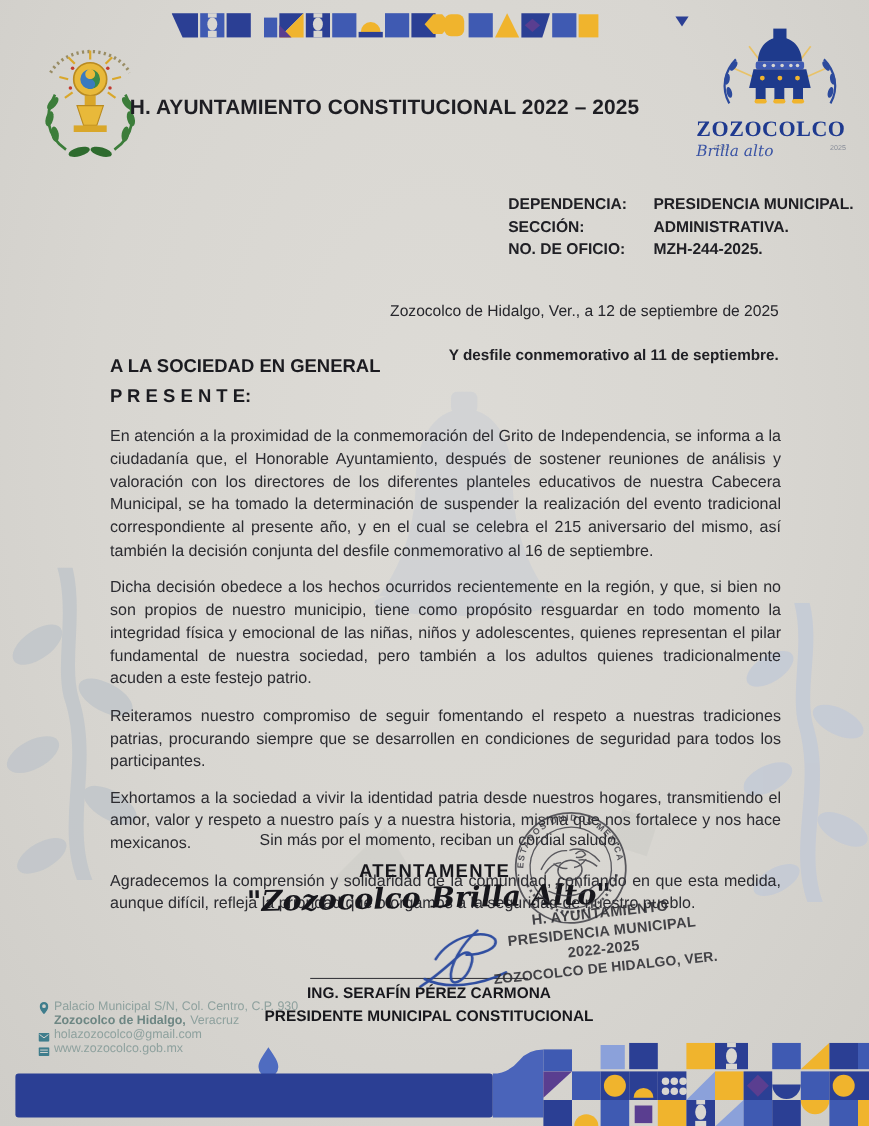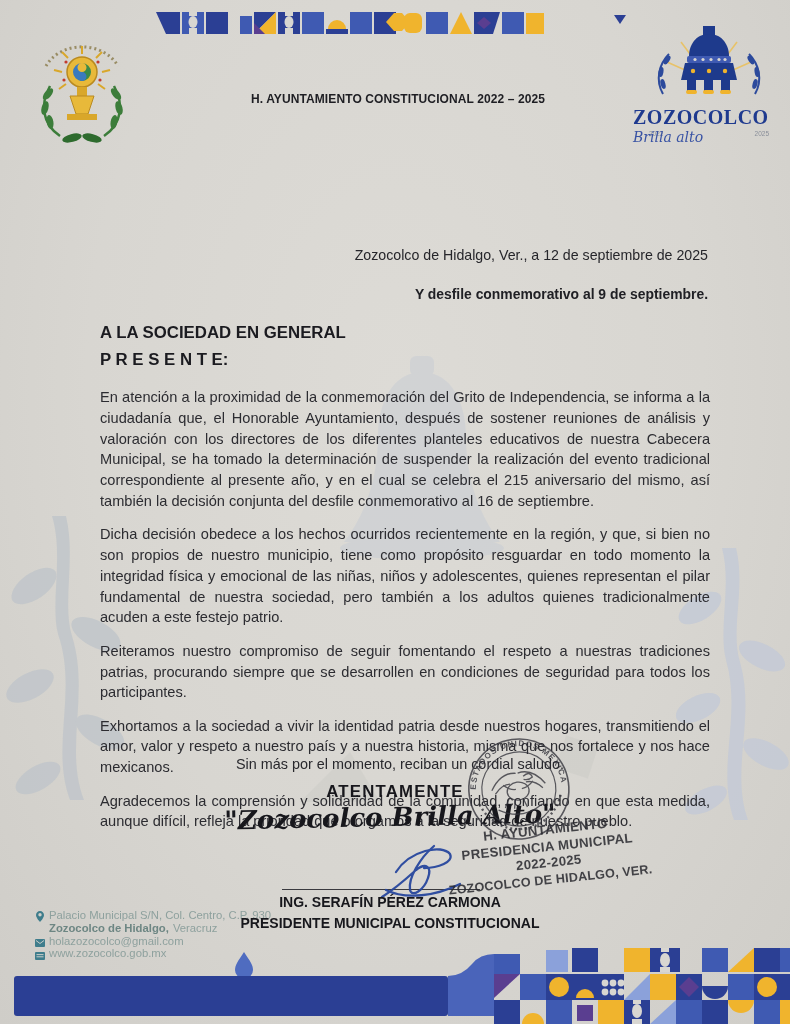--- a/index.html
+++ b/index.html
@@ -4,28 +4,28 @@
 <style>
   html,body{margin:0;padding:0;background:#b9b7b2;}
   .page{
     position:relative;width:790px;height:1024px;overflow:hidden;
     background:radial-gradient(ellipse at 50% 38%, #dddbd6 0%, #d8d6d1 55%, #cfcdc8 100%);
     font-family:"Liberation Sans",sans-serif;color:#2b2b30;
   }
   .abs{position:absolute;}
   .z0{z-index:0}.z1{z-index:1}.z2{z-index:2}.z3{z-index:3}.z5{z-index:5}
 
-  .doc-title{left:118px;top:87px;width:560px;text-align:center;
-    font-size:12px;font-weight:700;line-height:24px;color:#1e1e23;letter-spacing:.1px;}
+  .doc-title{left:118px;top:87px;width:560px;text-align:left;
+    font-size:19px;font-weight:700;line-height:24px;color:#1e1e23;letter-spacing:.1px;}
 
   .meta{left:462px;top:176px;}
   .meta-row{display:flex;font-size:14.2px;font-weight:700;line-height:20.5px;color:#202025;}
   .meta-label{width:132px;}
 
-  .rightblock{left:298px;width:410px;text-align:right;line-height:19px;}
+  .rightblock{left:298px;width:410px;text-align:right;line-height:19px;margin-top:28px;}
   .dateline{top:246px;font-size:14.2px;color:#26262b;}
   .subject1{top:266px;font-size:13.9px;font-weight:700;color:#202025;}
   .subject2{top:285px;font-size:13.9px;font-weight:700;color:#202025;}
 
   .recipient1{left:100px;top:323px;font-size:16.8px;font-weight:700;color:#1b1b20;}
   .recipient2{left:100px;top:350px;font-size:16.8px;font-weight:700;color:#1b1b20;}
 
   .bodytext{left:100px;top:387px;width:610px;}
   .bodytext p{margin:0 0 12.5px 0;font-size:14.6px;line-height:20.8px;text-align:justify;color:#2c2c31;}
 
@@ -234,23 +234,37 @@
       <span>2022</span>
       <span>2025</span>
     </div>
     <div class="logo-tagline">Brilla alto</div>
   </div>
 
   <div class="abs z2 doc-title">
     <div>H. AYUNTAMIENTO CONSTITUCIONAL 2022 – 2025</div>
   </div>
 
+  <div class="abs z2 meta">
+    <div class="meta-row">
+      <span class="meta-label">DEPENDENCIA:</span>
+      <span class="meta-value">PRESIDENCIA MUNICIPAL.</span>
+    </div>
+    <div class="meta-row">
+      <span class="meta-label">SECCIÓN:</span>
+      <span class="meta-value">ADMINISTRATIVA.</span>
+    </div>
+    <div class="meta-row">
+      <span class="meta-label">NO. DE OFICIO:</span>
+      <span class="meta-value">MZH-244-2025.</span>
+    </div>
+  </div>
 
   <div class="abs z2 rightblock dateline">Zozocolco de Hidalgo, Ver., a 12 de septiembre de 2025</div>
-  <div class="abs z2 rightblock subject2">Y desfile conmemorativo al 9 de septiembre.</div>
+  <div class="abs z2 rightblock subject2">Y desfile conmemorativo al 11 de septiembre.</div>
 
   <div class="abs z2 recipient1">A LA SOCIEDAD EN GENERAL</div>
   <div class="abs z2 recipient2">P R E S E N T E:</div>
 
   <div class="abs z2 bodytext">
     <p>En atención a la proximidad de la conmemoración del Grito de Independencia, se informa a la ciudadanía que, el Honorable Ayuntamiento, después de sostener reuniones de análisis y valoración con los directores de los diferentes planteles educativos de nuestra Cabecera Municipal, se ha tomado la determinación de suspender la realización del evento tradicional correspondiente al presente año, y en el cual se celebra el 215 aniversario del mismo, así también la decisión conjunta del desfile conmemorativo al 16 de septiembre.</p>
     <p>Dicha decisión obedece a los hechos ocurridos recientemente en la región, y que, si bien no son propios de nuestro municipio, tiene como propósito resguardar en todo momento la integridad física y emocional de las niñas, niños y adolescentes, quienes representan el pilar fundamental de nuestra sociedad, pero también a los adultos quienes tradicionalmente acuden a este festejo patrio.</p>
     <p>Reiteramos nuestro compromiso de seguir fomentando el respeto a nuestras tradiciones patrias, procurando siempre que se desarrollen en condiciones de seguridad para todos los participantes.</p>
     <p>Exhortamos a la sociedad a vivir la identidad patria desde nuestros hogares, transmitiendo el amor, valor y respeto a nuestro país y a nuestra historia, misma que nos fortalece y nos hace mexicanos.</p>
     <p>Agradecemos la comprensión y solidaridad de la comunidad, confiando en que esta medida, aunque difícil, refleja la prioridad que otorgamos a la seguridad de nuestro pueblo.</p>

